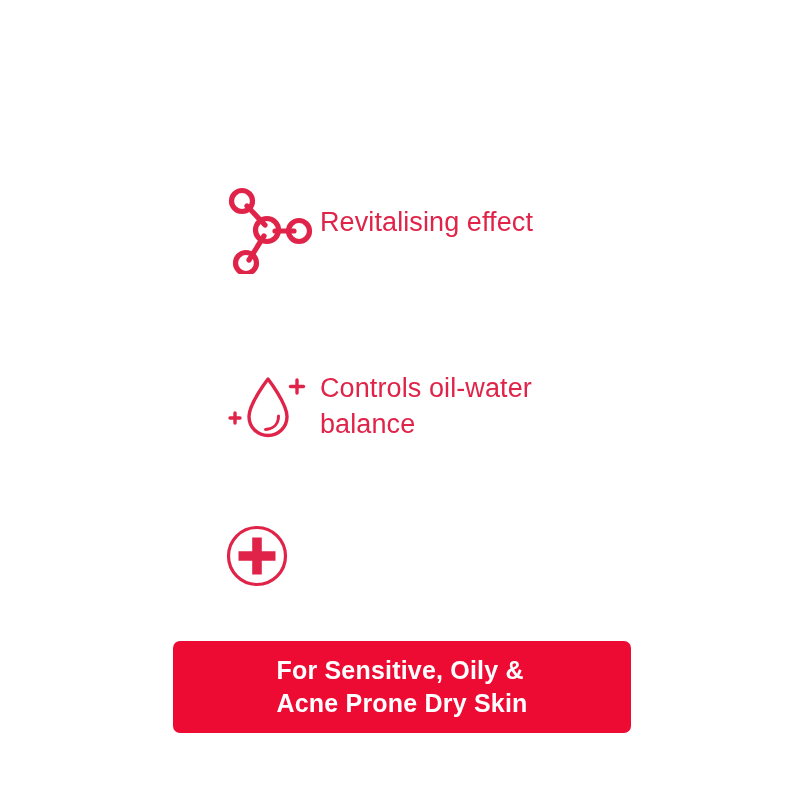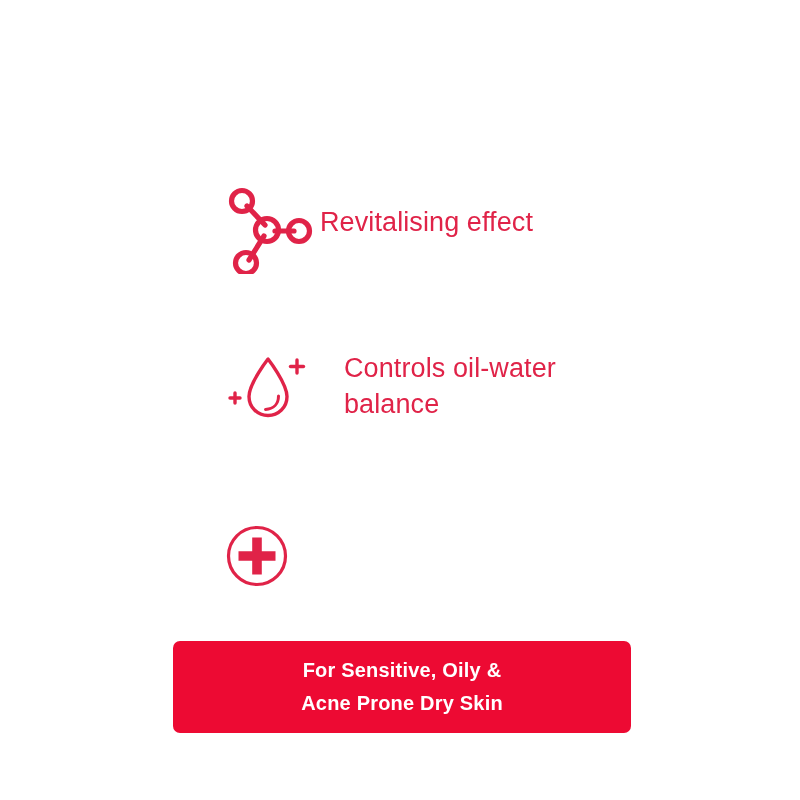--- a/index.html
+++ b/index.html
@@ -31,21 +31,21 @@
     width: 800px;
   }
   .benefit-row {
     position: absolute;
     display: flex;
     align-items: flex-start;
     left: 225px;
     width: 420px;
   }
   .benefit-row.row-0 { top: 140px; }
-  .benefit-row.row-1 { top: 296px; gap: 24px; }
+  .benefit-row.row-1 { top: 316px; }
   .benefit-row.row-2 { top: 470px; }
 
   .benefit-icon {
     width: 95px;
     flex: 0 0 95px;
     display: flex;
     align-items: center;
     justify-content: flex-start;
   }
   .benefit-row.row-0 .benefit-icon { padding-top: 0px; }
@@ -74,24 +74,24 @@
     height: 92px;
     background: #ED0A33;
     border-radius: 7px;
     display: flex;
     align-items: center;
     justify-content: center;
     box-sizing: border-box;
   }
   .banner-text {
     color: #ffffff;
-    font-size: 20px;
+    font-size: 25px;
     line-height: 33px;
     font-weight: bold;
-    text-align: center;
+    text-align: left;
     letter-spacing: 0.2px;
     white-space: pre-line;
   }
 </style>
 </head>
 <body>
 
 <div class="page">
 
   <div class="benefits">

